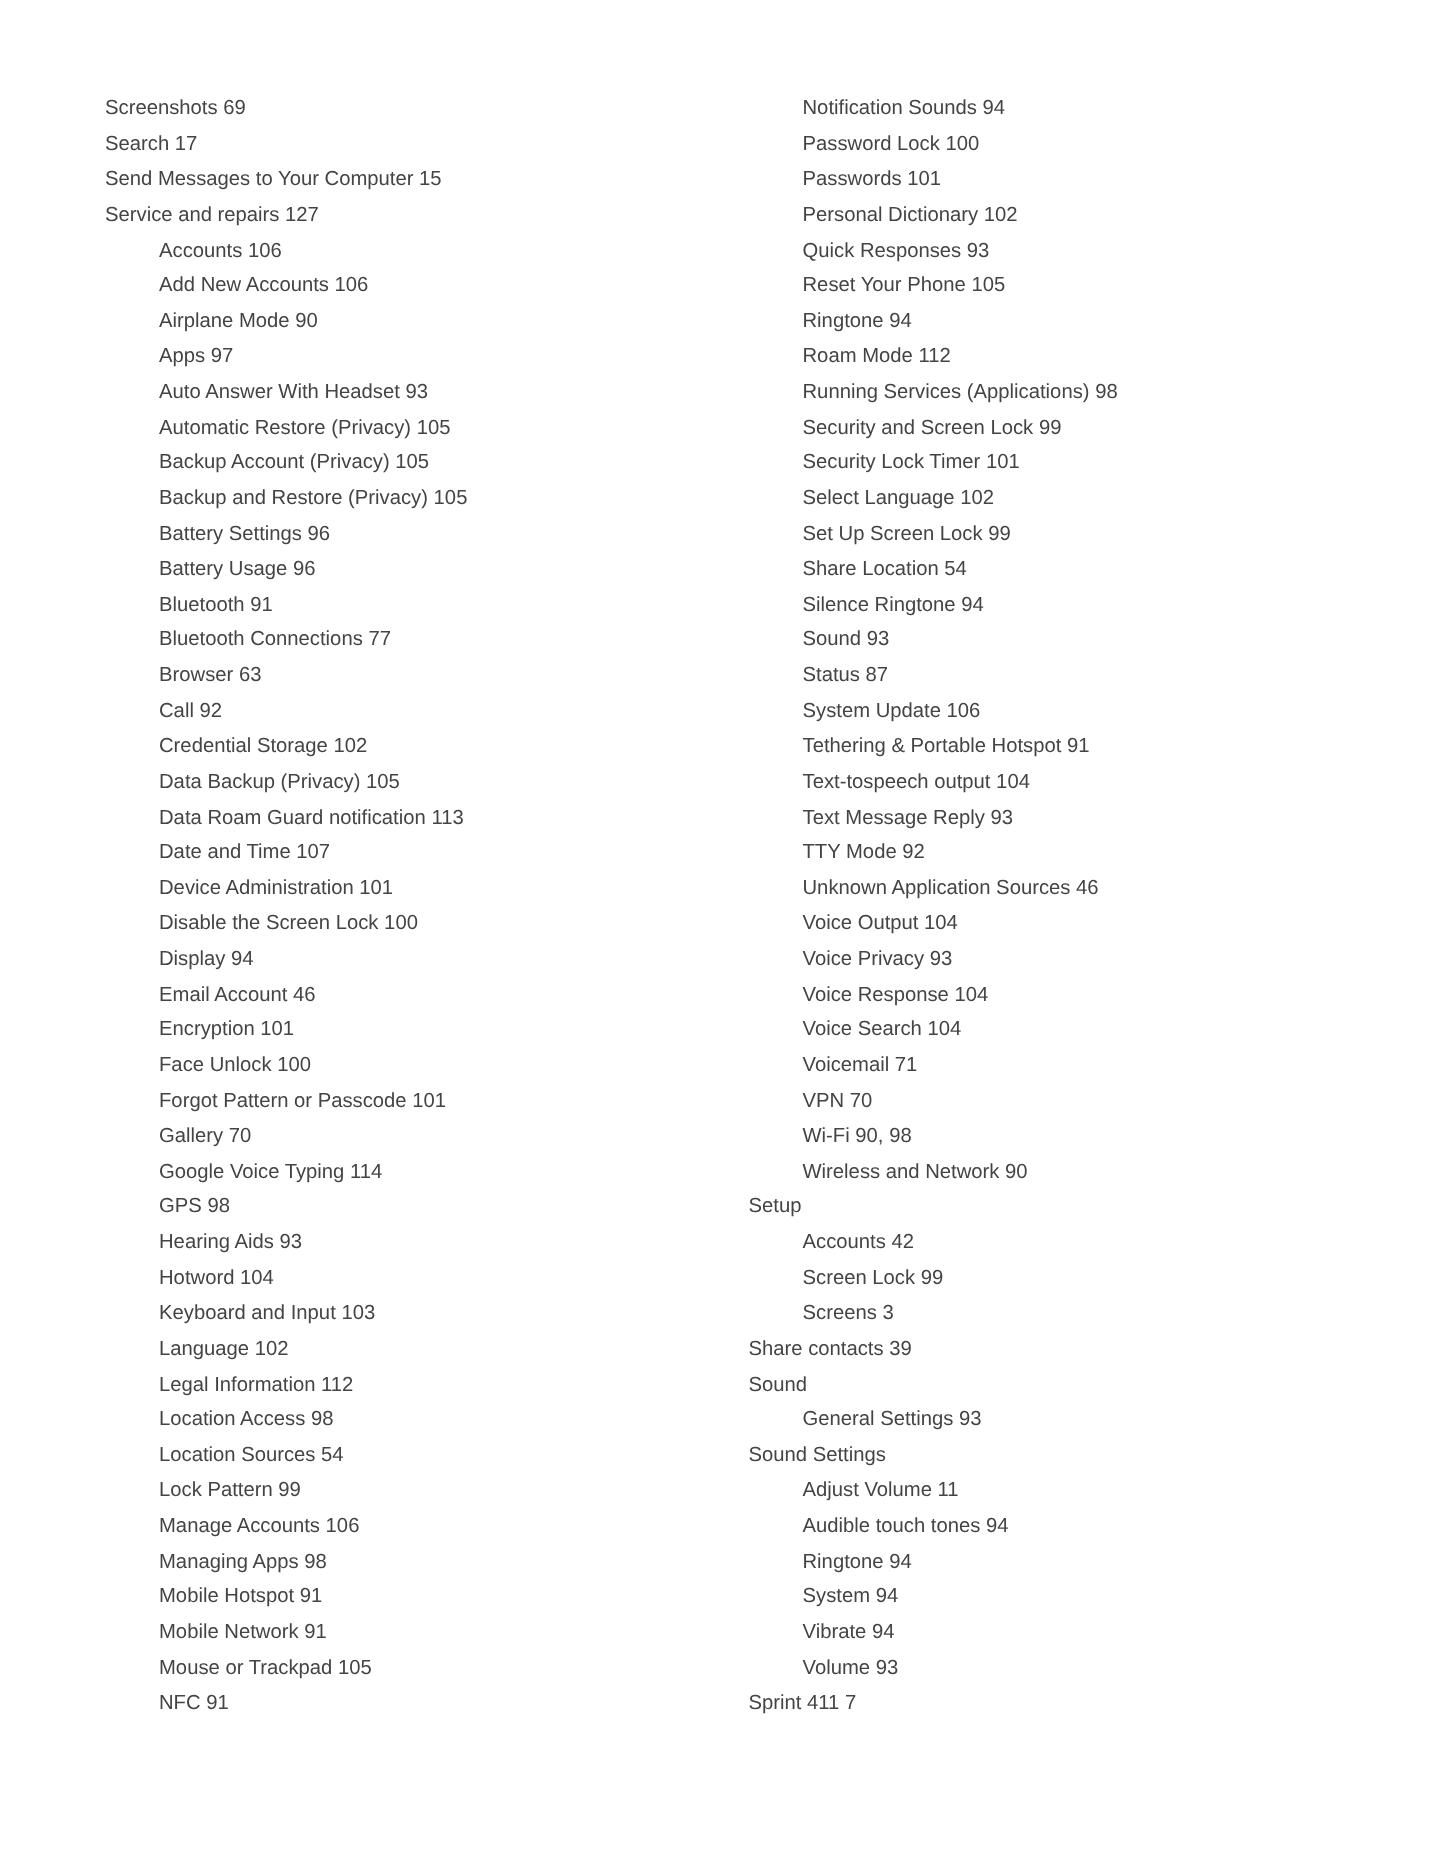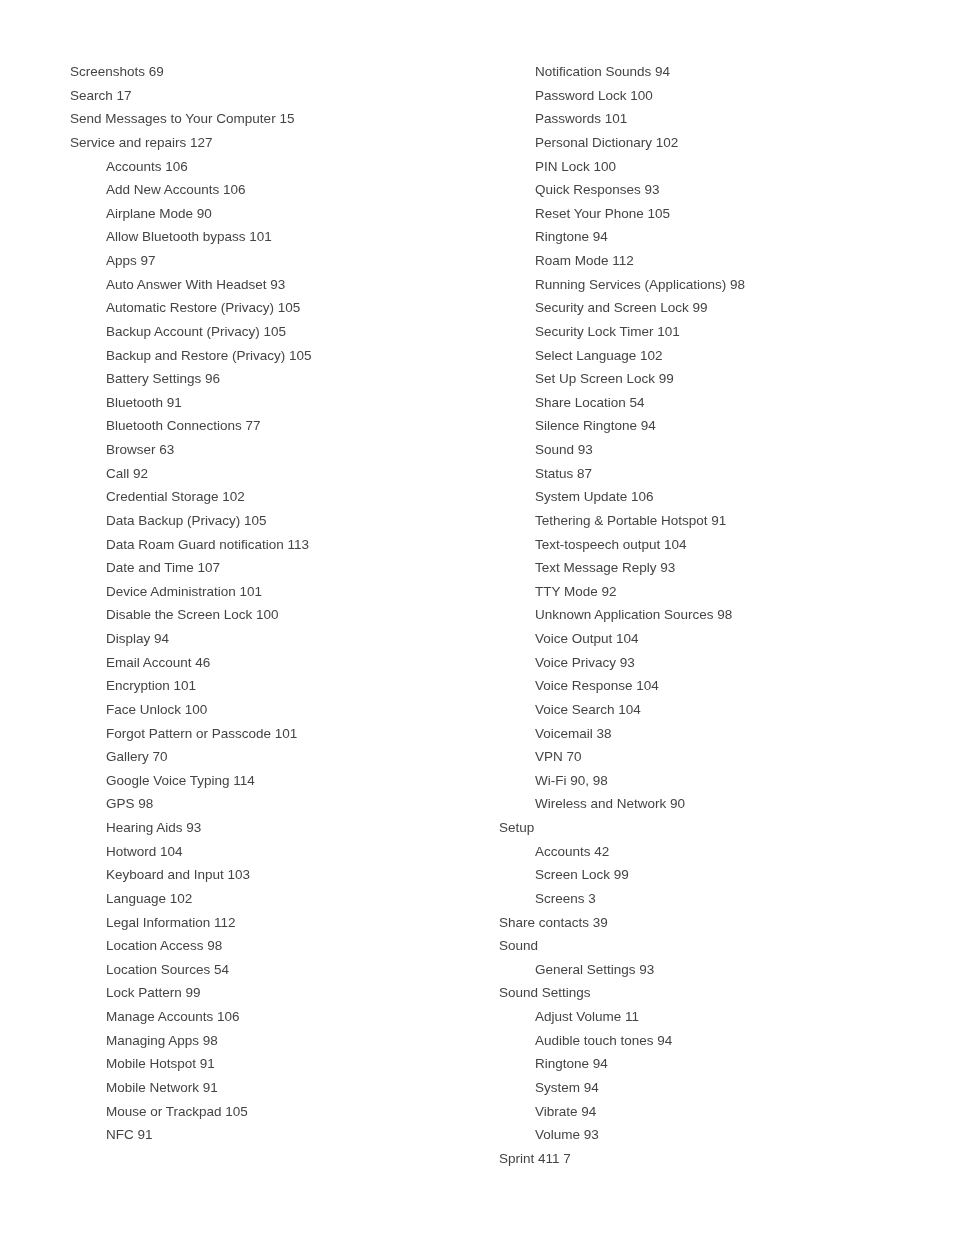--- a/index.html
+++ b/index.html
@@ -42,27 +42,27 @@
 <div class="page">
   <div class="content-columns">
     <div class="col" id="left-col">
         <div class="entry"><span>Screenshots  69</span></div>
         <div class="entry"><span>Search  17</span></div>
         <div class="entry"><span>Send Messages to Your Computer  15</span></div>
         <div class="entry"><span>Service and repairs  127</span></div>
         <div class="entry"><span class="indent1">Accounts  106</span></div>
         <div class="entry"><span class="indent1">Add New Accounts  106</span></div>
         <div class="entry"><span class="indent1">Airplane Mode  90</span></div>
-        <div class="entry"><span class="indent1">Allow Bluetooth bypass  101</span></div>
         <div class="entry"><span class="indent1">Apps  97</span></div>
         <div class="entry"><span class="indent1">Auto Answer With Headset  93</span></div>
         <div class="entry"><span class="indent1">Automatic Restore (Privacy)  105</span></div>
         <div class="entry"><span class="indent1">Backup Account (Privacy)  105</span></div>
         <div class="entry"><span class="indent1">Backup and Restore (Privacy)  105</span></div>
         <div class="entry"><span class="indent1">Battery Settings  96</span></div>
+        <div class="entry"><span class="indent1">Battery Usage  96</span></div>
         <div class="entry"><span class="indent1">Bluetooth  91</span></div>
         <div class="entry"><span class="indent1">Bluetooth Connections  77</span></div>
         <div class="entry"><span class="indent1">Browser  63</span></div>
         <div class="entry"><span class="indent1">Call  92</span></div>
         <div class="entry"><span class="indent1">Credential Storage  102</span></div>
         <div class="entry"><span class="indent1">Data Backup (Privacy)  105</span></div>
         <div class="entry"><span class="indent1">Data Roam Guard notification  113</span></div>
         <div class="entry"><span class="indent1">Date and Time  107</span></div>
         <div class="entry"><span class="indent1">Device Administration  101</span></div>
         <div class="entry"><span class="indent1">Disable the Screen Lock  100</span></div>
@@ -87,45 +87,44 @@
         <div class="entry"><span class="indent1">Mobile Hotspot  91</span></div>
         <div class="entry"><span class="indent1">Mobile Network  91</span></div>
         <div class="entry"><span class="indent1">Mouse or Trackpad  105</span></div>
         <div class="entry"><span class="indent1">NFC  91</span></div>
       </div>
     <div class="col" id="right-col">
         <div class="entry"><span class="indent1">Notification Sounds  94</span></div>
         <div class="entry"><span class="indent1">Password Lock  100</span></div>
         <div class="entry"><span class="indent1">Passwords  101</span></div>
         <div class="entry"><span class="indent1">Personal Dictionary  102</span></div>
-        <div class="entry"><span class="indent1">PIN Lock  100</span></div>
         <div class="entry"><span class="indent1">Quick Responses  93</span></div>
         <div class="entry"><span class="indent1">Reset Your Phone  105</span></div>
         <div class="entry"><span class="indent1">Ringtone  94</span></div>
         <div class="entry"><span class="indent1">Roam Mode  112</span></div>
         <div class="entry"><span class="indent1">Running Services (Applications)  98</span></div>
         <div class="entry"><span class="indent1">Security and Screen Lock  99</span></div>
         <div class="entry"><span class="indent1">Security Lock Timer  101</span></div>
         <div class="entry"><span class="indent1">Select Language  102</span></div>
         <div class="entry"><span class="indent1">Set Up Screen Lock  99</span></div>
         <div class="entry"><span class="indent1">Share Location  54</span></div>
         <div class="entry"><span class="indent1">Silence Ringtone  94</span></div>
         <div class="entry"><span class="indent1">Sound  93</span></div>
         <div class="entry"><span class="indent1">Status  87</span></div>
         <div class="entry"><span class="indent1">System Update  106</span></div>
         <div class="entry"><span class="indent1">Tethering &amp; Portable Hotspot  91</span></div>
         <div class="entry"><span class="indent1">Text-tospeech output  104</span></div>
         <div class="entry"><span class="indent1">Text Message Reply  93</span></div>
         <div class="entry"><span class="indent1">TTY Mode  92</span></div>
-        <div class="entry"><span class="indent1">Unknown Application Sources  98</span></div>
+        <div class="entry"><span class="indent1">Unknown Application Sources  46</span></div>
         <div class="entry"><span class="indent1">Voice Output  104</span></div>
         <div class="entry"><span class="indent1">Voice Privacy  93</span></div>
         <div class="entry"><span class="indent1">Voice Response  104</span></div>
         <div class="entry"><span class="indent1">Voice Search  104</span></div>
-        <div class="entry"><span class="indent1">Voicemail  38</span></div>
+        <div class="entry"><span class="indent1">Voicemail  71</span></div>
         <div class="entry"><span class="indent1">VPN  70</span></div>
         <div class="entry"><span class="indent1">Wi-Fi  90, 98</span></div>
         <div class="entry"><span class="indent1">Wireless and Network  90</span></div>
         <div class="entry"><span>Setup</span></div>
         <div class="entry"><span class="indent1">Accounts  42</span></div>
         <div class="entry"><span class="indent1">Screen Lock  99</span></div>
         <div class="entry"><span class="indent1">Screens  3</span></div>
         <div class="entry"><span>Share contacts  39</span></div>
         <div class="entry"><span>Sound</span></div>
         <div class="entry"><span class="indent1">General Settings  93</span></div>

